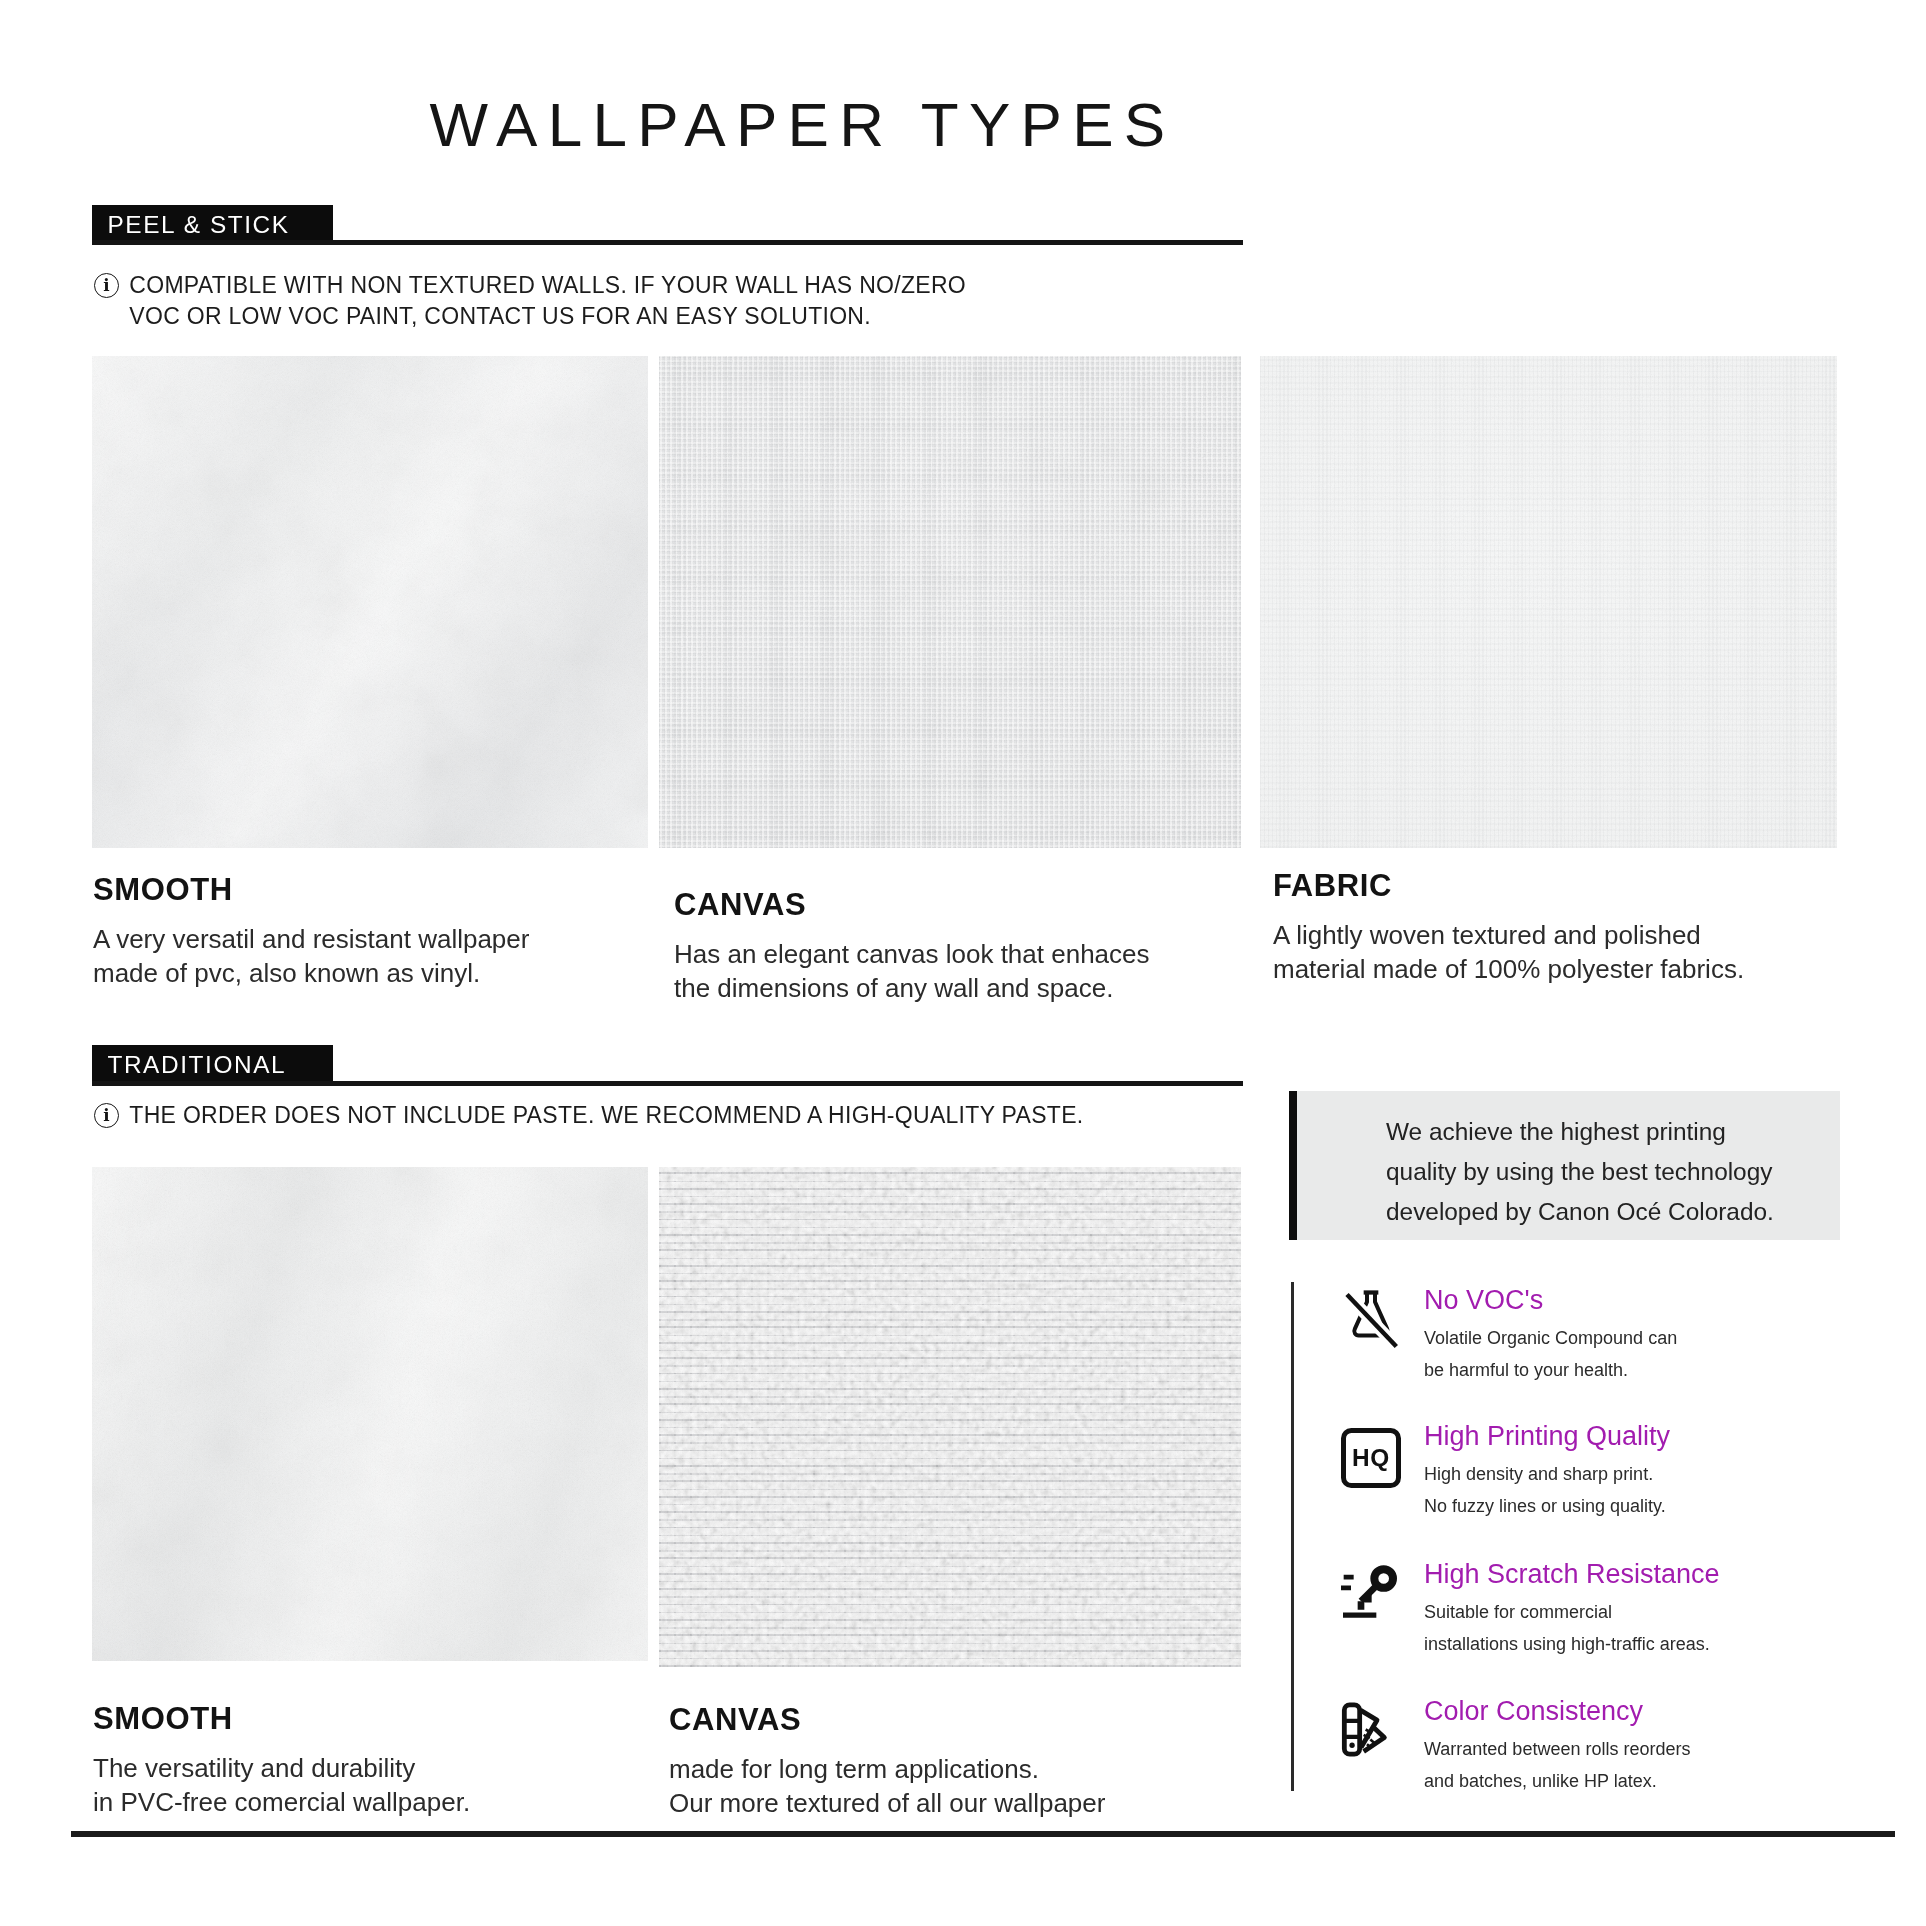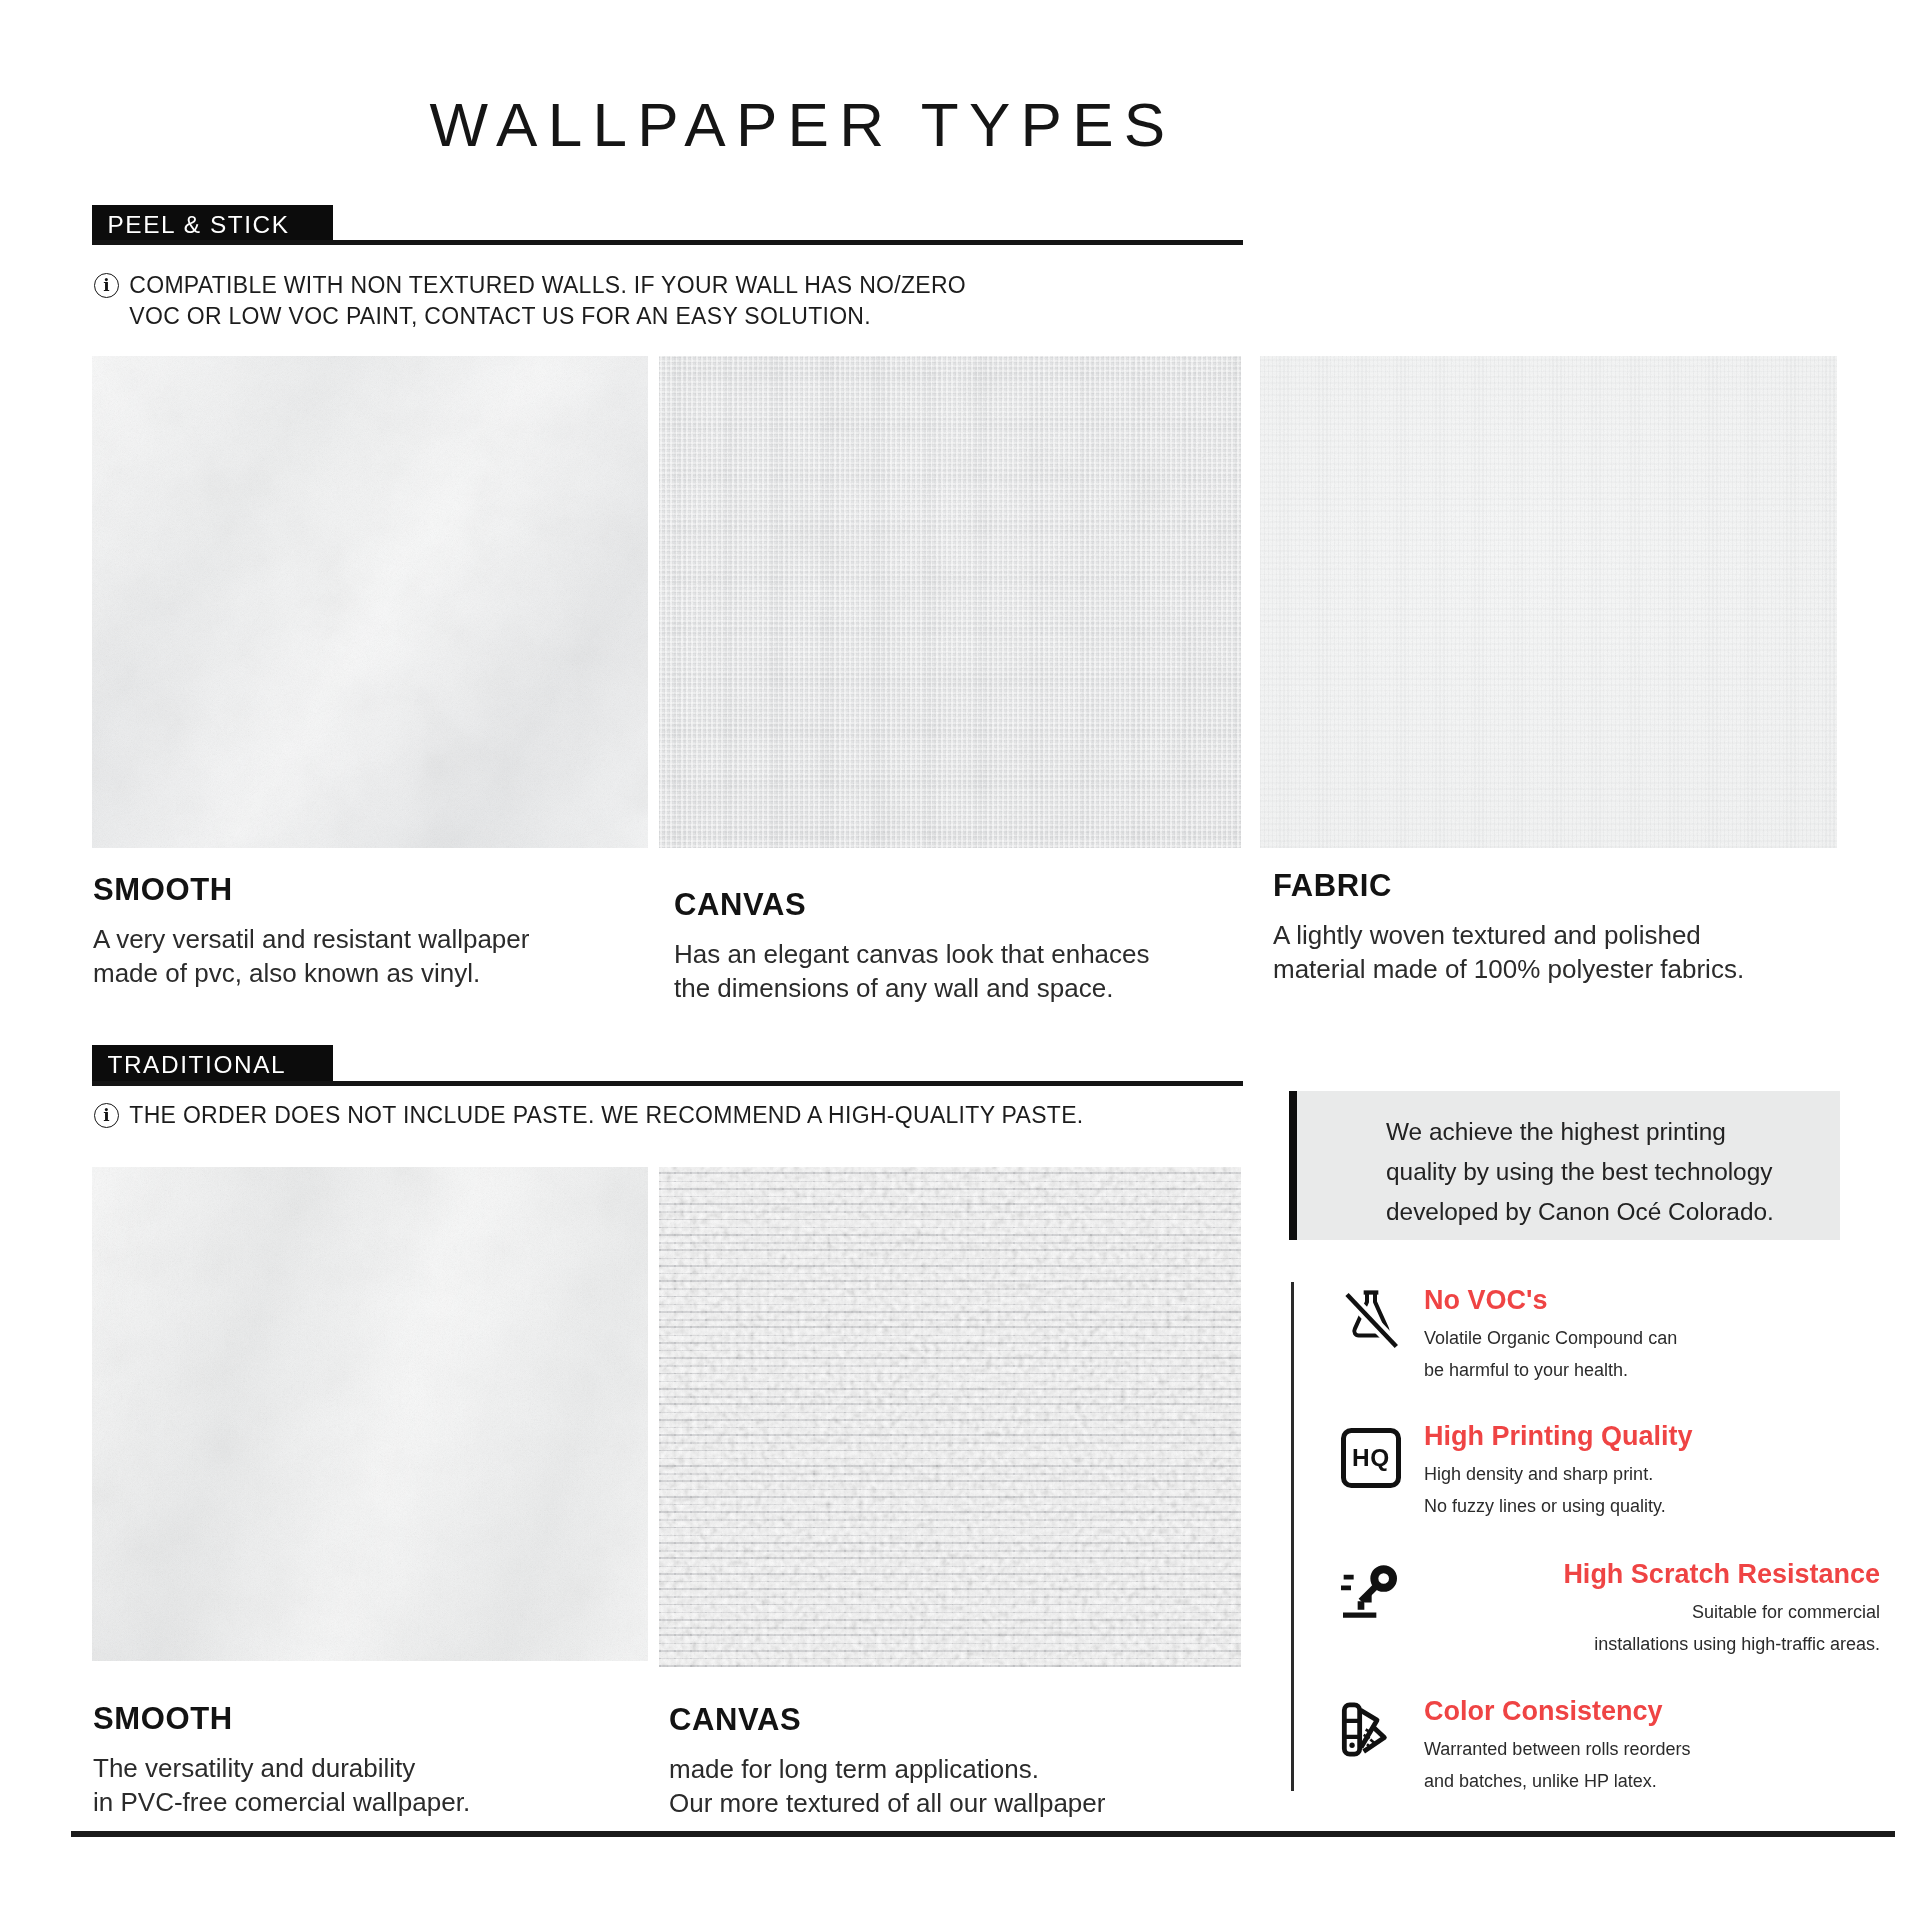--- a/index.html
+++ b/index.html
@@ -71,25 +71,25 @@
   #hl-bar{position:absolute;left:1289px;top:1091px;width:7.7px;height:149px;background:#0e0e0e;}
   #hl-box{position:absolute;left:1297px;top:1091px;width:543px;height:149px;background:#e9eaea;
           box-sizing:border-box;padding:20.5px 0 0 89px;font-size:24.4px;line-height:40px;color:#222;}
   #hl-box div{white-space:nowrap;}
 
   
   #vline{position:absolute;left:1291px;top:1282px;width:2.6px;height:509px;background:#2a2a2a;}
 
   
   .feature{position:absolute;left:1339px;width:539px;height:132px;}
-  #feat1{top:1284px;} #feat2{top:1420px;} #feat3{top:1558px;text-align:right;} #feat4{top:1695px;}
+  #feat1{top:1284px;} #feat2{top:1420px;} #feat3{top:1558px;} #feat4{top:1695px;}
   .f-icon{position:absolute;left:0;top:1.3px;width:64px;height:71px;display:flex;
           align-items:flex-start;justify-content:center;}
   .f-text{position:absolute;left:85px;top:0;width:456px;}
-  .f-title{font-size:27px;font-weight:700;color:#ef4444;line-height:32px;}
+  .f-title{font-size:27px;font-weight:400;color:#a21caf;line-height:32px;}
   .f-body{margin-top:6.4px;font-size:18px;line-height:32px;color:#2b2b2b;}
   .hq-box{width:50px;height:50px;margin-top:6.4px;border:5.1px solid #111;border-radius:10.3px;
           display:flex;align-items:center;justify-content:center;font-size:24.4px;font-weight:700;
           letter-spacing:0.6px;color:#111;}
 
   
   #bottom-rule{position:absolute;left:71px;top:1831px;width:1824px;height:6.4px;background:#1b1b1b;}
 </style>
 </head>
 <body>

